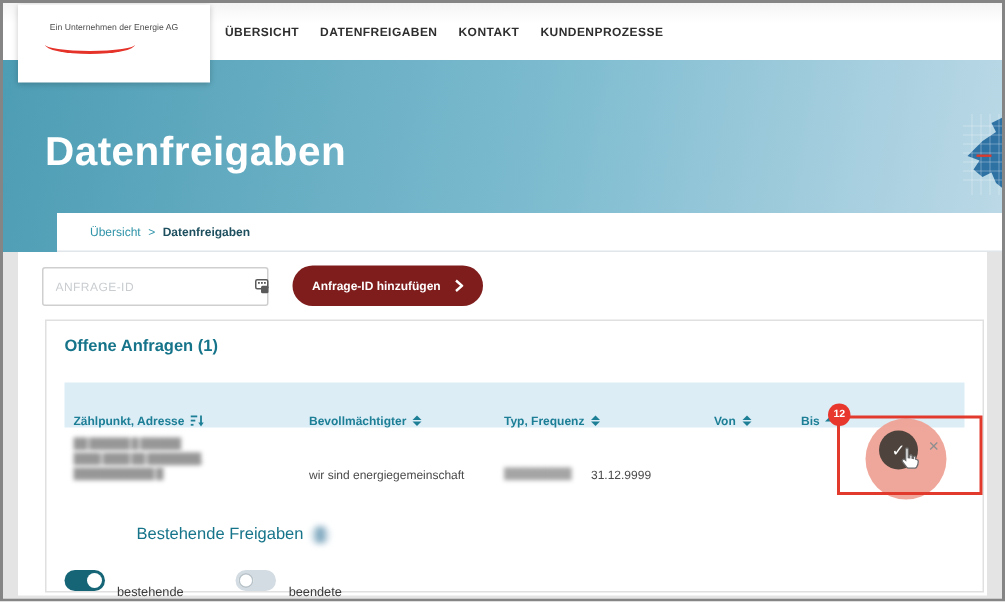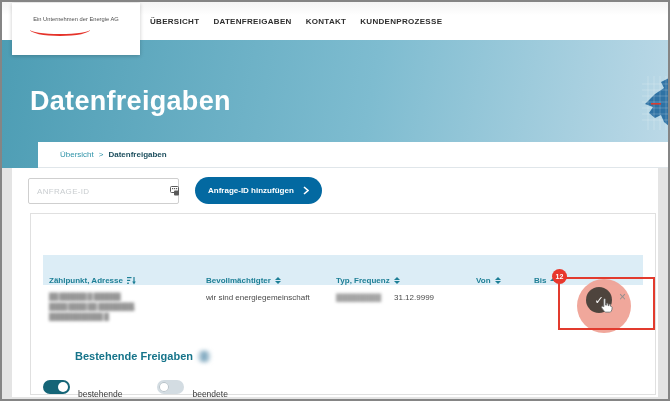--- a/index.html
+++ b/index.html
@@ -44,21 +44,21 @@
   .lower { position:absolute; top:166px; left:0; right:0; bottom:0; background:#e4e4e4; }
   .content { position:absolute; left:10px; right:10px; top:0; bottom:2px; background:#fff; }
 
   .search-input { position:absolute; left:16px; top:10px; width:151px; height:26px;
                   border:1px solid #cfcfcf; border-radius:2px; background:#fff;
                   font-size:8px; color:#555; padding:0 20px 0 8px;
                   font-family:"Liberation Sans", sans-serif; }
   .search-input::placeholder { color:#c9cdd0; letter-spacing:.3px; }
   .kbd-icon { position:absolute; left:158px; top:18px; cursor:pointer; }
   .add-btn { position:absolute; left:183px; top:9px; height:27px; border:none;
-             border-radius:14px; background:#0369a1; color:#fff; font-size:8px;
+             border-radius:14px; background:#7f1d1d; color:#fff; font-size:8px;
              font-weight:bold; padding:0 13px; display:flex; align-items:center;
              gap:9px; cursor:pointer; font-family:"Liberation Sans", sans-serif; }
 
   
   .card { position:absolute; left:18px; right:2px; top:45px; bottom:2px;
           background:#fff; border:1px solid #e0e0e0; }
   .card-title { position:absolute; left:12px; top:11px; font-size:11px;
                 font-weight:bold; color:#16748a; }
   .thead { position:absolute; left:12px; right:12px; top:41px; height:30px;
            background:#dcedf6; display:flex; align-items:flex-end; padding-left:6px; }
@@ -66,21 +66,21 @@
         color:#1d7f96; cursor:pointer; }
   .c1 { width:137px; } .c2 { width:150px;padding-left:20px; } .c3 { width:140px; } .c4 { width:58px; }
   .c5 { flex:1; }
   .carets { display:flex; flex-direction:column; align-items:center; }
   .car-up { width:0; height:0; border-left:3px solid transparent;
             border-right:3px solid transparent; border-bottom:3.5px solid #1d7f96;
             margin-bottom:1.5px; }
   .car-down { width:0; height:0; border-left:3px solid transparent;
               border-right:3px solid transparent; border-top:3.5px solid #1d7f96; }
   .trow { position:absolute; left:12px; right:12px; top:78px; display:flex;
-          padding-left:6px; align-items:flex-start; }
+          padding-left:6px; align-items:flex-end; }
   .cell { font-size:8px; color:#4a4a4a; line-height:11px; padding-right:10px; }
   .redacted { color:#979797; filter:blur(1.5px); font-size:7px; line-height:10px;
               letter-spacing:-.5px; }
   .redacted-inline { color:#a5a5a5; filter:blur(1.5px); font-size:7px; letter-spacing:-.5px; }
 
   
   .hl-circle { position:absolute; left:575px; top:277px; width:54px; height:54px;
                border-radius:50%; background:#efa093; opacity:.92; z-index:6; }
   .check-btn { position:absolute; left:584px; top:285px; width:26px; height:26px;
                border-radius:50%; background:#4e443d; color:#fff; font-size:11px;
@@ -90,22 +90,22 @@
   .close-x { position:absolute; left:617px; top:289px; font-size:12px; color:#8f8f8f;
              z-index:7; cursor:pointer; line-height:12px; }
   .anno-rect { position:absolute; left:556px; top:275px; width:97px; height:53px;
                border:2px solid #e23b2e; z-index:8; pointer-events:none; }
   .anno-badge { position:absolute; left:550px; top:267px; width:15px; height:15px;
                 border-radius:50%; background:#e8382d; color:#fff; font-size:7px;
                 font-weight:bold; display:flex; align-items:center; justify-content:center;
                 z-index:9; }
 
   
-  .section2-title { position:absolute; left:4px; top:136px; font-size:11px;
-                    font-weight:bold; color:#16748a; display:flex; align-items:center; gap:5px;padding-left:40px; }
+  .section2-title { position:absolute; left:20px; top:136px; font-size:11px;
+                    font-weight:normal; color:#16748a; display:flex; align-items:center; gap:5px;padding-left:40px; }
   .count-chip { display:inline-block; color:#7fa8bf; filter:blur(2px); font-size:9px; }
   .toggles { position:absolute; left:12px; top:161px; display:flex; align-items:center; }
   .toggle { position:relative; width:27px; height:14px; border-radius:7px; cursor:pointer; }
   .toggle.on { background:#156577; }
   .toggle.off { background:#d3dce2; }
   .knob { position:absolute; top:2px; width:10px; height:10px; border-radius:50%;
           background:#fff; }
   .toggle.on  .knob { right:2px; }
   .toggle.off .knob { left:2px; box-shadow:inset 0 0 0 1px #b7c2c9; }
   .toggle-label { font-size:8.5px; color:#3a3a3a; margin:14px 0 0 8px; }
@@ -170,20 +170,21 @@
       </svg>
 
       <button class="add-btn">
         <span>Anfrage-ID hinzufügen</span>
         <svg width="6" height="9" viewBox="0 0 6 9">
           <polyline points="1,1 5,4.5 1,8" fill="none" stroke="#fff" stroke-width="1.6"></polyline>
         </svg>
       </button>
 
       <div class="card">
+        <div class="card-title">Offene Anfragen (1)</div>
 
         <div class="thead">
           <div class="th c1">
             <span>Zählpunkt, Adresse</span>
             <svg width="9" height="9" viewBox="0 0 9 9">
               <rect x="0" y="1" width="4.5" height="1.2" fill="#1d7f96"></rect>
               <rect x="0" y="3.8" width="3.2" height="1.2" fill="#1d7f96"></rect>
               <rect x="0" y="6.6" width="2" height="1.2" fill="#1d7f96"></rect>
               <rect x="6.4" y="1" width="1.2" height="5" fill="#1d7f96"></rect>
               <polygon points="5.2,5.6 8.8,5.6 7,8.4" fill="#1d7f96"></polygon>

